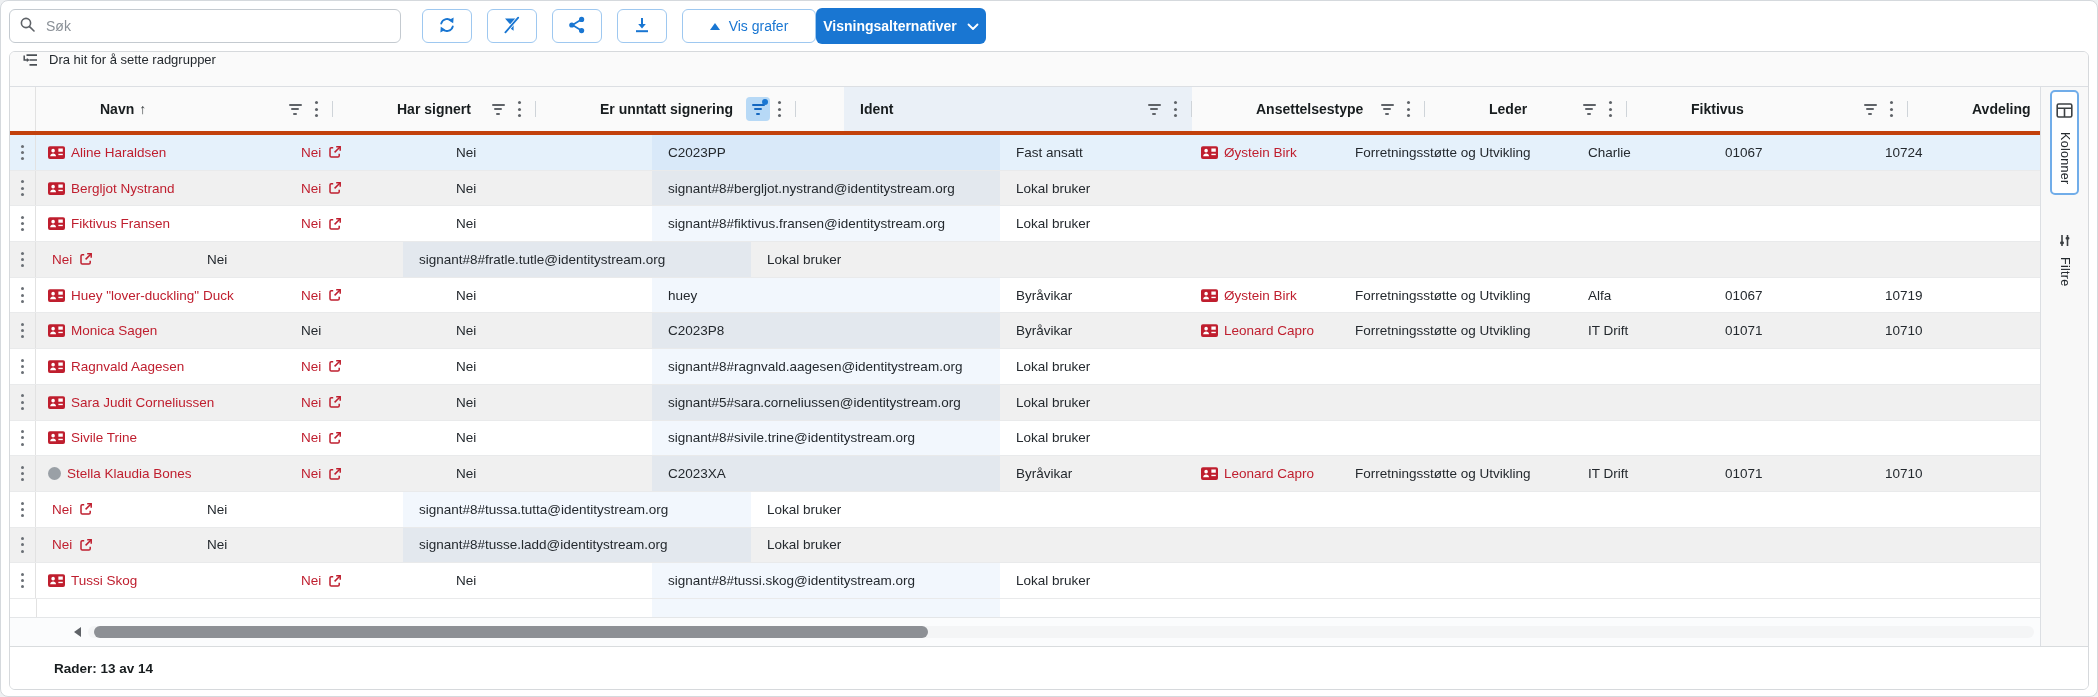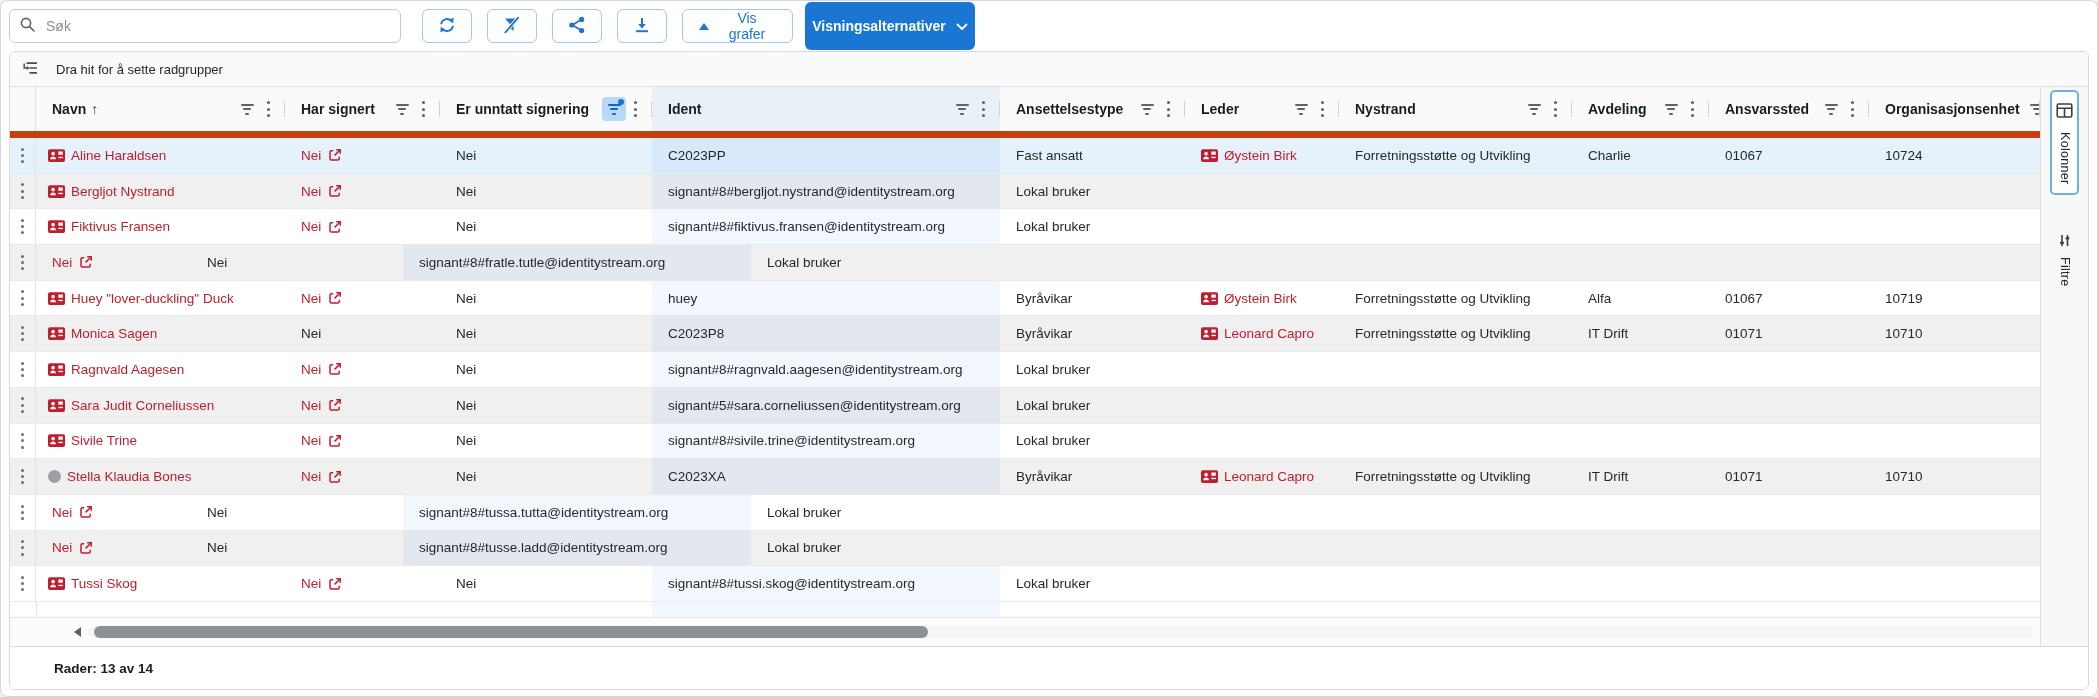--- a/index.html
+++ b/index.html
@@ -20,40 +20,40 @@
   .search input::placeholder{color:#8a9097;}
   .search .mag{position:absolute;left:10px;top:7px;}
   .iconbtn{
     width:50px;height:34px;margin-right:15px;background:#fff;border:1px solid #9ec8f0;border-radius:6px;
     display:flex;align-items:center;justify-content:center;cursor:pointer;padding:0;
   }
   .txtbtn{
     height:34px;background:#fff;border:1px solid #9ec8f0;border-radius:6px;display:flex;align-items:center;
     justify-content:center;gap:9px;color:#1976d2;font-size:14px;font-family:inherit;cursor:pointer;padding:0 16px;
   }
-  .vis-grafer{width:111px;margin-right:12px;box-sizing:border-box;}
+  .vis-grafer{width:134px;margin-right:0;box-sizing:border-box;}
   .tri-up{width:0;height:0;border-left:5px solid transparent;border-right:5px solid transparent;border-bottom:7px solid #1976d2;}
   .primarybtn{
-    height:48px;width:170px;background:#1976d2;color:#fff;border:none;border-radius:6px;font-size:14px;font-weight:600;
+    height:36px;width:170px;background:#1976d2;color:#fff;border:none;border-radius:6px;font-size:14px;font-weight:600;
     font-family:inherit;display:flex;align-items:center;justify-content:center;gap:10px;cursor:pointer;
   }
 
   
   .gridframe{
     position:absolute;left:8px;right:8px;top:50px;bottom:6px;border:1px solid #d6d9dc;border-radius:6px;
     display:flex;flex-direction:column;background:#fff;overflow:hidden;
   }
   .rowgroup-bar{
-    height:34px;flex:0 0 34px;background:#fafafa;border-bottom:1px solid #dcdfe3;display:flex;align-items:center;
-    padding-left:12px;gap:16px;font-size:13px;color:#24292e;
+    height:34px;flex:0 0 34px;background:#fafafa;border-bottom:1px solid #dcdfe3;display:flex;
+    padding-left:12px;gap:9px;font-size:13px;color:#24292e;
   }
   .body-row{flex:1;display:flex;min-height:0;}
   .grid-area{flex:1;display:flex;flex-direction:column;overflow:hidden;min-width:0;}
 
-  .header-row{display:flex;height:44px;flex:0 0 44px;background:#fafafa;border-bottom:7px solid #c2410c;}
+  .header-row{display:flex;height:44px;flex:0 0 44px;background:#fafafa;border-bottom:4px solid #c2410c;gap:48px;}
   .corner-cell{width:26px;flex:0 0 26px;border-right:1px solid #e2e2e2;box-sizing:border-box;}
   .hcell{
     display:flex;align-items:center;box-sizing:border-box;padding:0 8px 0 16px;position:relative;
     font-weight:600;font-size:14px;color:#181d1f;overflow:hidden;white-space:nowrap;flex:0 0 auto;
   }
   .hcell.last{flex:1 1 auto;}
   .hcell::after{content:'';position:absolute;right:0;top:14px;height:16px;width:1px;background:#cfd4d9;}
   .hlabel{margin-right:5px;}
   .sort-arrow{font-size:14px;color:#3c4043;margin-right:4px;}
   .hspacer{flex:1;}
@@ -311,21 +311,21 @@
 
     </button>
     <span class="kebab">
                 <i></i>
                 <i></i>
                 <i></i>
               </span>
   </div>
 
   <div class="hcell" style="width: 233px;">
-    <span class="hlabel">Nystrand</span>
+    <span class="hlabel">Fiktivus</span>
 
     <span class="hspacer"></span>
     <button class="filter-btn">
       <span class="filter-glyph">
                   <i></i>
                   <i></i>
                   <i></i>
                 </span>
 
     </button>

